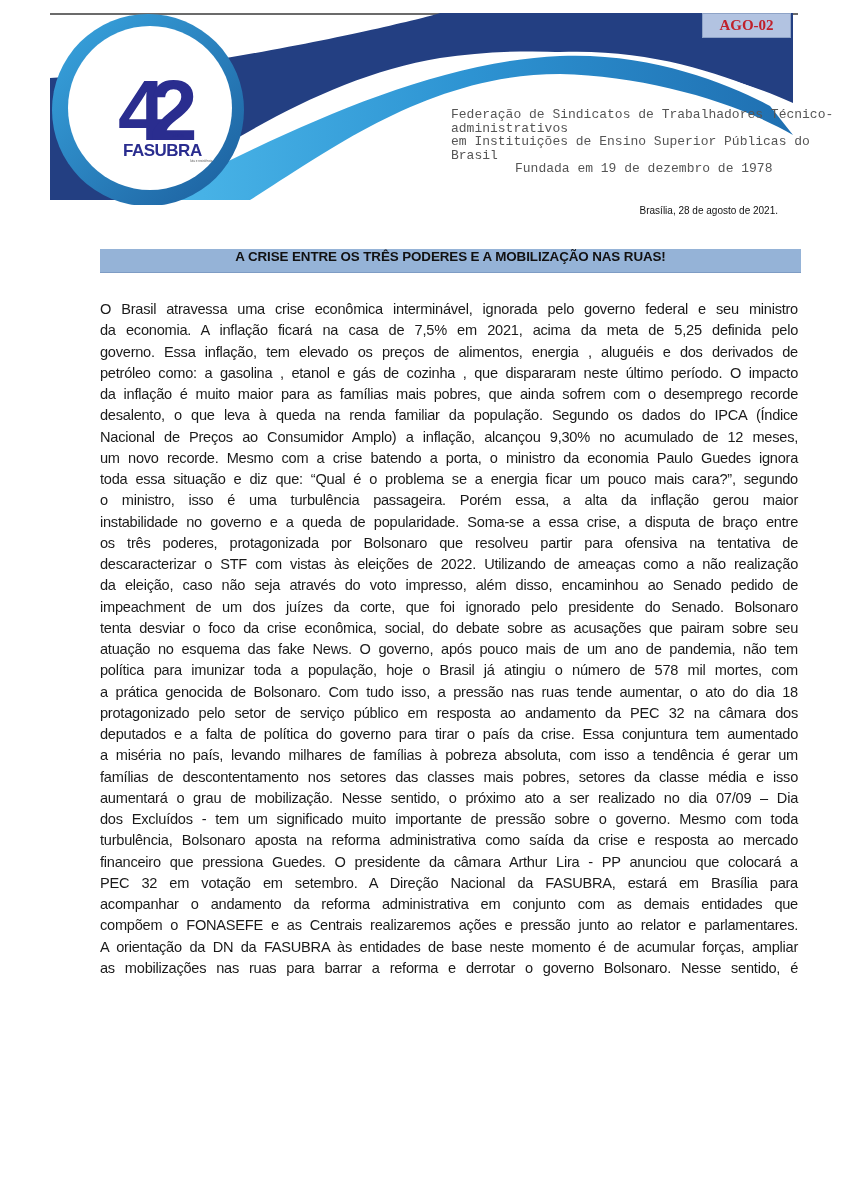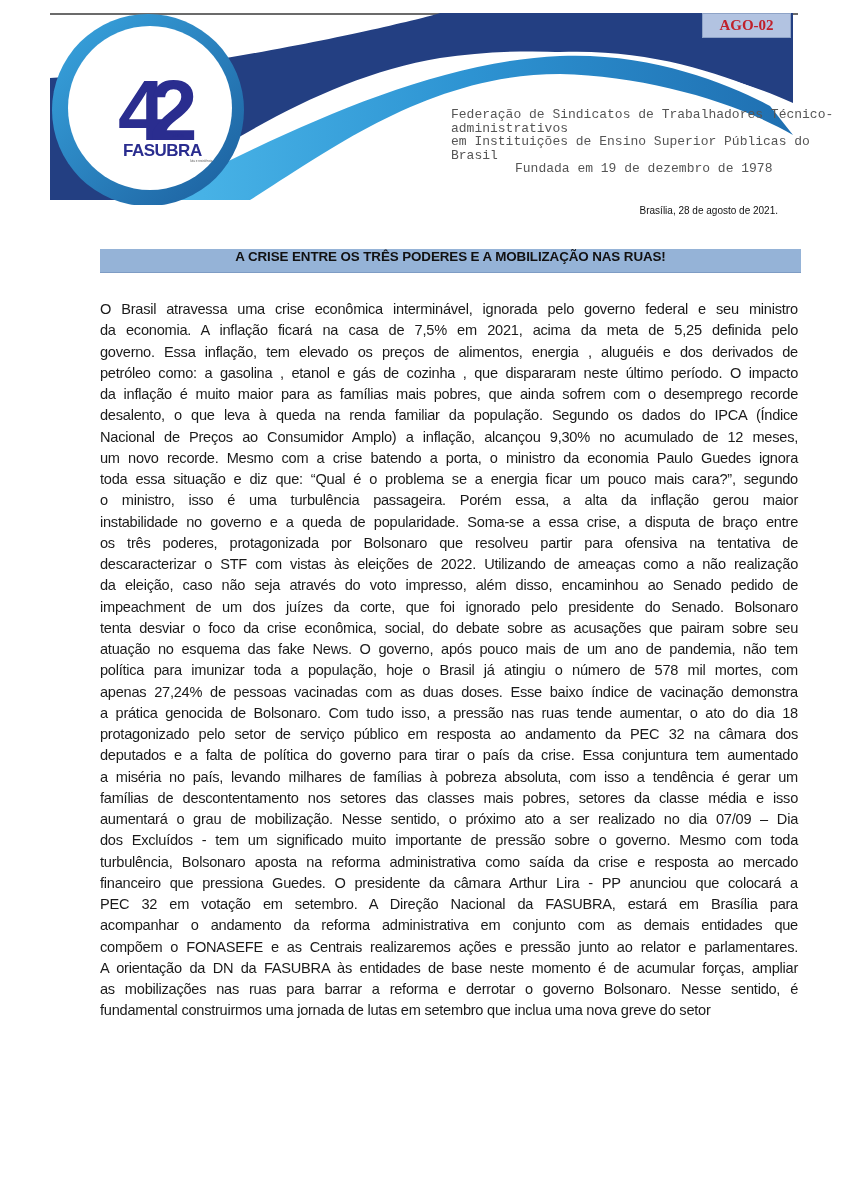--- a/index.html
+++ b/index.html
@@ -78,29 +78,27 @@
     <div class="body-line">toda essa situação e diz que: “Qual é o problema se a energia ficar um pouco mais cara?”, segundo</div>
     <div class="body-line">o ministro, isso é uma turbulência passageira. Porém essa, a alta da inflação gerou maior</div>
     <div class="body-line">instabilidade no governo e a queda de popularidade. Soma-se a essa crise, a disputa de braço entre</div>
     <div class="body-line">os três poderes, protagonizada por Bolsonaro que resolveu partir para ofensiva na tentativa de</div>
     <div class="body-line">descaracterizar o STF com vistas às eleições de 2022. Utilizando de ameaças como a não realização</div>
     <div class="body-line">da eleição, caso não seja através do voto impresso, além disso, encaminhou ao Senado pedido de</div>
     <div class="body-line">impeachment de um dos juízes da corte, que foi ignorado pelo presidente do Senado. Bolsonaro</div>
     <div class="body-line">tenta desviar o foco da crise econômica, social, do debate sobre as acusações que pairam sobre seu</div>
     <div class="body-line">atuação no esquema das fake News. O governo, após pouco mais de um ano de pandemia, não tem</div>
     <div class="body-line">política para imunizar toda a população, hoje o Brasil já atingiu o número de 578 mil mortes, com</div>
-    <div class="body-line">apenas 27,24% de pessoas vacinadas com as duas doses. Esse baixo índice de vacinação demonstra</div>
     <div class="body-line">a prática genocida de Bolsonaro. Com tudo isso, a pressão nas ruas tende aumentar, o ato do dia 18</div>
     <div class="body-line">protagonizado pelo setor de serviço público em resposta ao andamento da PEC 32 na câmara dos</div>
     <div class="body-line">deputados e a falta de política do governo para tirar o país da crise. Essa conjuntura tem aumentado</div>
     <div class="body-line">a miséria no país, levando milhares de famílias à pobreza absoluta, com isso a tendência é gerar um</div>
     <div class="body-line">famílias de descontentamento nos setores das classes mais pobres, setores da classe média e isso</div>
     <div class="body-line">aumentará o grau de mobilização. Nesse sentido, o próximo ato a ser realizado no dia 07/09 – Dia</div>
     <div class="body-line">dos Excluídos - tem um significado muito importante de pressão sobre o governo. Mesmo com toda</div>
     <div class="body-line">turbulência, Bolsonaro aposta na reforma administrativa como saída da crise e resposta ao mercado</div>
     <div class="body-line">financeiro que pressiona Guedes. O presidente da câmara Arthur Lira - PP anunciou que colocará a</div>
     <div class="body-line">PEC 32 em votação em setembro. A Direção Nacional da FASUBRA, estará em Brasília para</div>
     <div class="body-line">acompanhar o andamento da reforma administrativa em conjunto com as demais entidades que</div>
     <div class="body-line">compõem o FONASEFE e as Centrais realizaremos ações e pressão junto ao relator e parlamentares.</div>
     <div class="body-line">A orientação da DN da FASUBRA às entidades de base neste momento é de acumular forças, ampliar</div>
     <div class="body-line">as mobilizações nas ruas para barrar a reforma e derrotar o governo Bolsonaro. Nesse sentido, é</div>
-    <div class="body-line last">fundamental construirmos uma jornada de lutas em setembro que inclua uma nova greve do setor</div>
   </div>
 
 </body></html>

